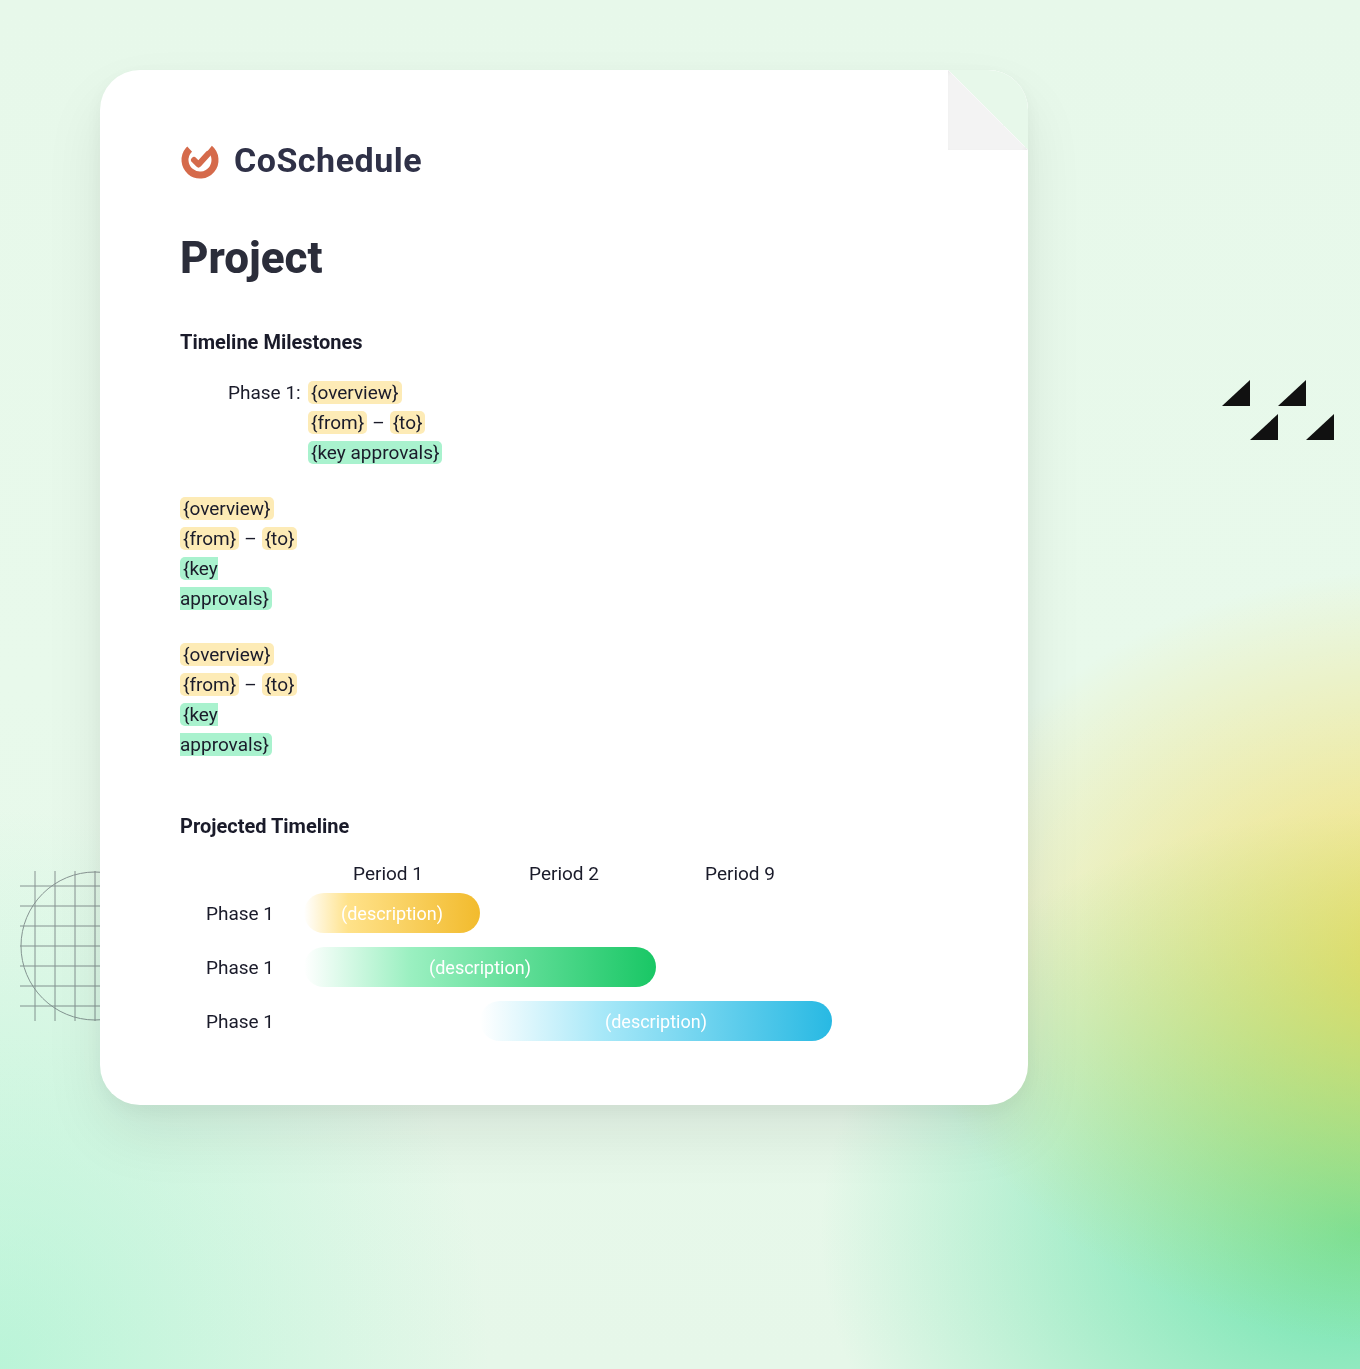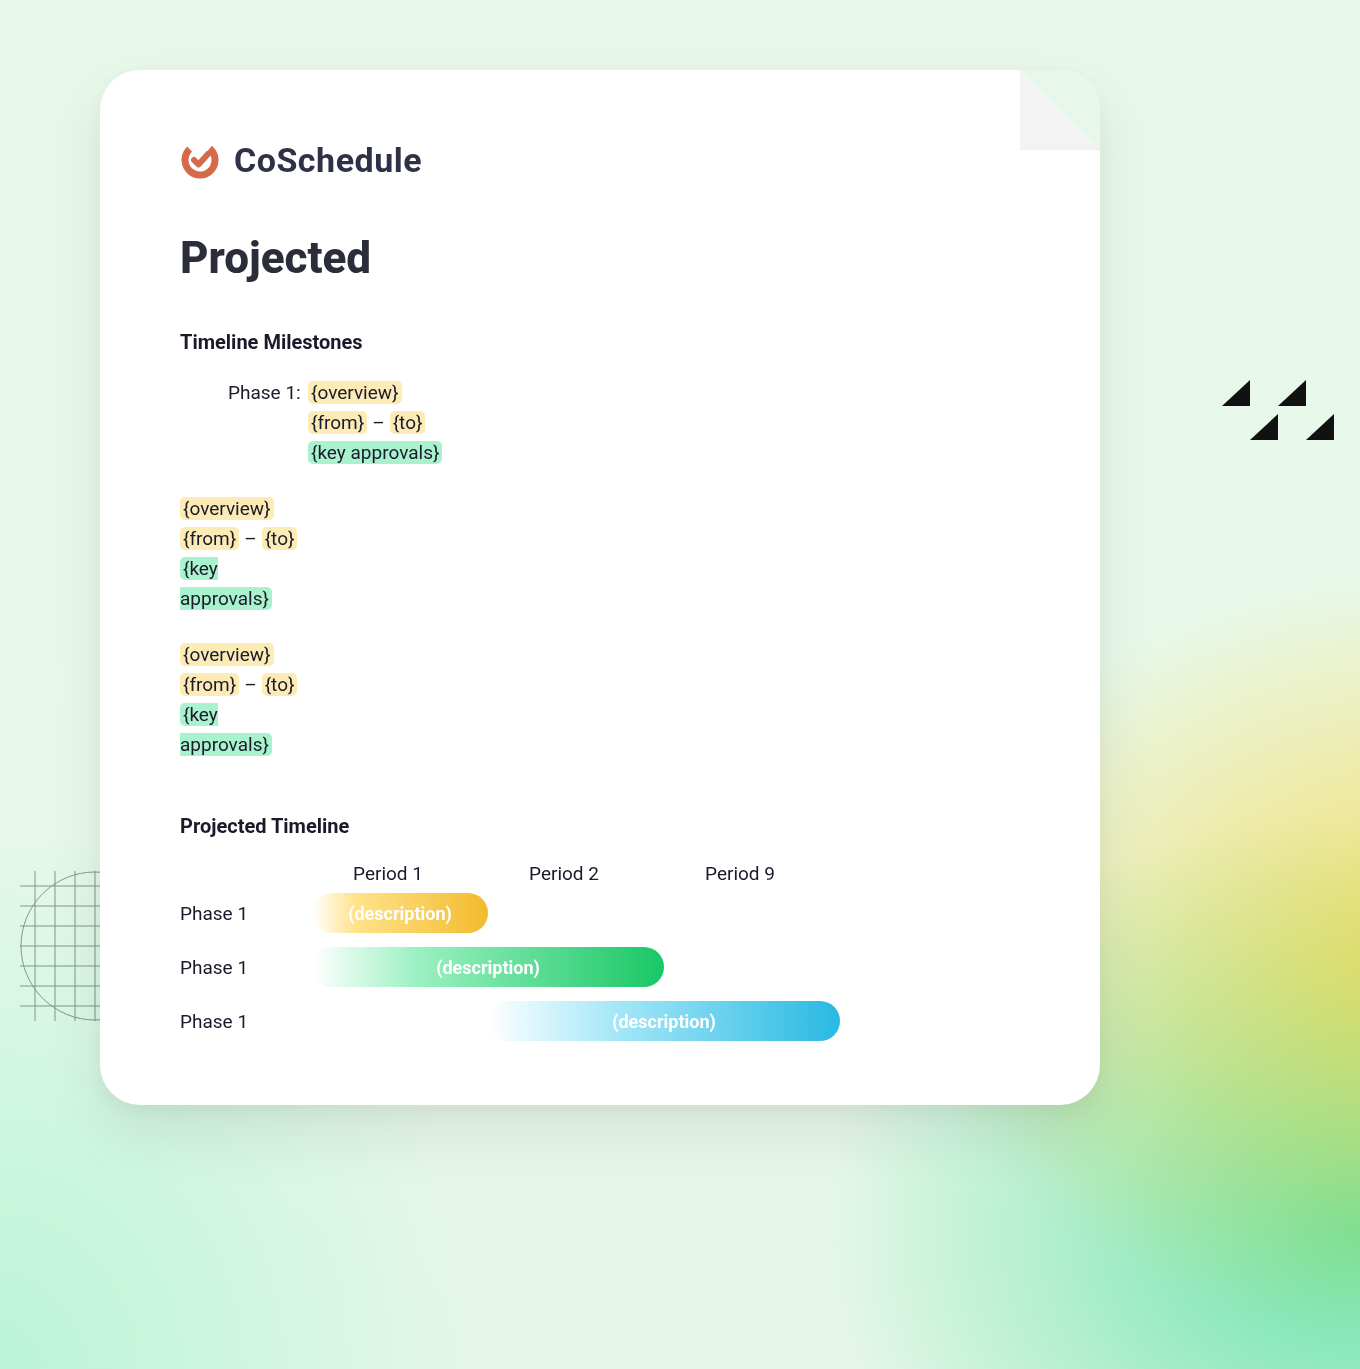--- a/index.html
+++ b/index.html
@@ -42,21 +42,21 @@
     position:absolute;
     right:18px; top:380px;
     width:120px; height:120px;
     z-index:5;
     filter:blur(.3px);
   }
 
   .card{
     position:absolute;
     left:100px; top:70px;
-    width:1000px; height:1035px;
+    width:928px; height:1035px;
     background:var(--card);
     border-radius:40px;
     box-shadow:0 30px 60px rgba(0,0,0,.08), 0 6px 18px rgba(0,0,0,.04);
     padding:70px 80px 60px 80px;
     z-index:2;
   }
   
   .dog-ear{
     position:absolute; top:0; right:0;
     width:80px; height:80px;
@@ -129,37 +129,37 @@
     display:grid;
     grid-template-columns:120px repeat(3, var(--period-width));
     font-size:19px;
     margin-bottom:8px;
   }
   .period-header .plabel{ text-align:center; }
   .gantt-row{
     display:grid;
     grid-template-columns:120px 1fr;
     align-items:center;
-    column-gap:12px;
+    column-gap:4px;
     margin-bottom:14px;
     font-size:19px;
+    text-align:center;
   }
   .gantt-track{
     position:relative;
     height:40px;
     width:calc(3 * var(--period-width));
   }
   .bar{
     position:absolute; top:0; height:40px;
     border-radius:20px;
     display:flex; align-items:center; justify-content:center;
     color:#fff; font-size:18px;
     padding:0 18px;
     white-space:nowrap;
-    font-weight:bold;
   }
   .bar.b1{
     background:linear-gradient(90deg,#ffffff 0%,#ffe28a 25%,#f2bb2d 100%);
     color:#ffffff;
   }
   .bar.b2{
     background:linear-gradient(90deg,#ffffff 0%,#9bf0c1 30%,#19c765 100%);
   }
   .bar.b3{
     background:linear-gradient(90deg,#ffffff 0%,#a7e8f8 35%,#28b9e3 100%);
@@ -205,21 +205,21 @@
   <div class="brand">
     <span class="brand-mark">
       <svg viewBox="0 0 40 40" width="40" height="40">
         <circle cx="20" cy="20" r="15" fill="none" stroke="#d56a4b" stroke-width="7" stroke-dasharray="72 94" transform="rotate(-50 20 20)"></circle>
         <path d="M14 20 l4.5 4.5 L28 14" fill="none" stroke="#d56a4b" stroke-width="6" stroke-linecap="round" stroke-linejoin="round"></path>
       </svg>
     </span>
     <span class="brand-name">CoSchedule</span>
   </div>
 
-  <h1 class="title">Projected</h1>
+  <h1 class="title">Project</h1>
 
   <section class="milestones">
     <h2 class="section">Timeline Milestones</h2>
 
     <div id="milestone-rows">
         <div class="phase-row">
           <div class="phase-label">Phase 1:</div>
           <div class="phase-body"><span class="hl yellow">{overview}</span><br><span class="hl yellow">{from}</span><span class="dash">–</span><span class="hl yellow">{to}</span><br><span class="hl green">{key approvals}</span></div>
         </div>
         <div class="phase-row">

